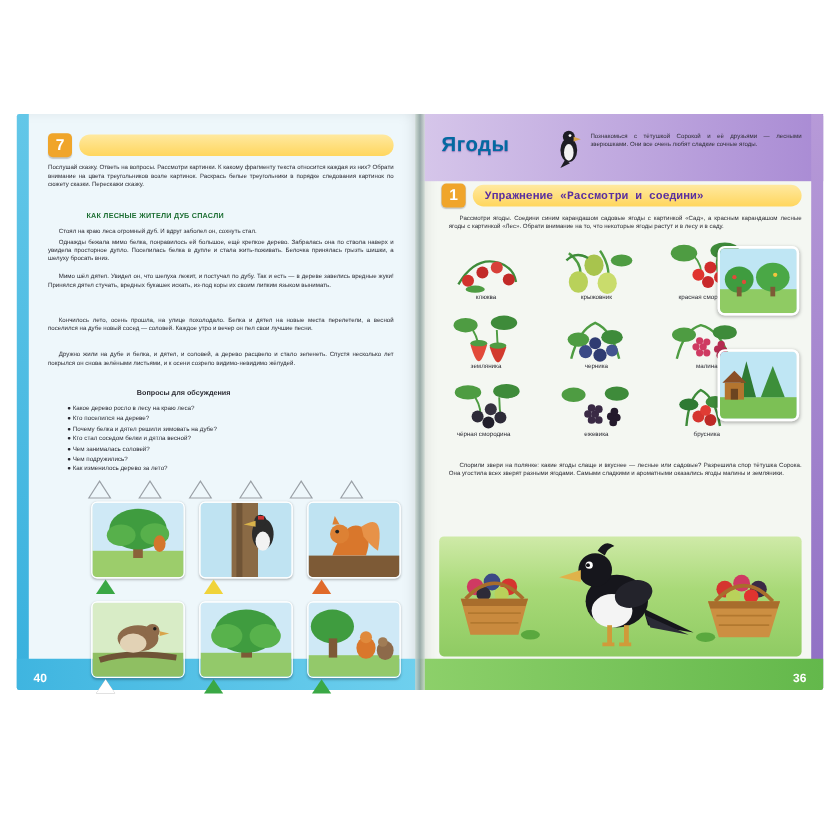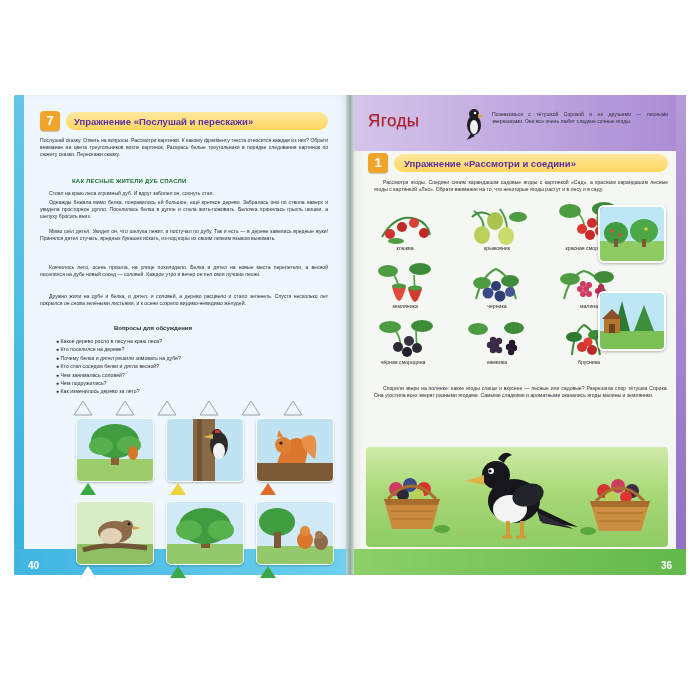--- a/index.html
+++ b/index.html
@@ -45,21 +45,21 @@
   .qhead{position:absolute;font-size:6px;font-weight:bold;color:#2b2b33;}
   .qlist{position:absolute;font-size:5.2px;line-height:8.4px;color:#2b2b33;}
 
   
   .card{position:absolute;border-radius:5px;border:1.4px solid #ffffff;
     box-shadow:0 1px 2px rgba(0,0,0,.25);overflow:hidden;}
   .tri{position:absolute;width:0;height:0;border-left:8px solid transparent;
     border-right:8px solid transparent;}
 
   
-  .bigtitle{position:absolute;font-size:17px;font-weight:normal;color:#b91c1c;
+  .bigtitle{position:absolute;font-size:17px;font-weight:bold;color:#0369a1;
     text-shadow:0 1px 1px rgba(90,50,140,.5);letter-spacing:.4px;}
   .rnote{position:absolute;font-size:5.1px;line-height:7.4px;color:#2f2f38;text-align:justify;}
   .magpie-ico{position:absolute;}
   .rtext{position:absolute;font-size:5.1px;line-height:7.4px;color:#2b2b33;text-align:justify;}
   .blabel{position:absolute;font-size:5.2px;color:#2b2b33;text-align:center;width:58px;}
   .berry{position:absolute;}
   .housecard{position:absolute;border-radius:6px;border:2px solid #ffffff;
     box-shadow:0 1px 3px rgba(0,0,0,.28);overflow:hidden;}
   .meadow{position:absolute;left:352px;bottom:26px;width:310px;height:86px;
     background:linear-gradient(180deg,#cfeaa8 0%,#a8d977 45%,#8fcb63 100%);
@@ -73,21 +73,20 @@
 
   <div class="book">
 
     <div class="page page-left">
       <div class="left-edge"></div>
       <div class="left-edge-bot"></div>
       <div class="pagenum l">40</div>
 
       <div class="exnum" style="left:26px;top:16px;">7</div>
       <div class="exbar" style="left:52px;top:17px;width:262px;"></div>
-      <div class="extitle" style="left:60px;top:21px;">Упражнение «Послушай и перескажи»</div>
 
       <div class="ltext" style="left:26px;top:42px;width:288px;">Послушай сказку. Ответь на вопросы. Рассмотри картинки. К какому фрагменту текста относится каждая из них? Обрати внимание на цвета треугольников возле картинок. Раскрась белые треугольники в порядке следования картинок по сюжету сказки. Перескажи сказку.</div>
 
       <div class="subhead" style="left:58px;top:83px;">КАК ЛЕСНЫЕ ЖИТЕЛИ ДУБ СПАСЛИ</div>
 
       <div class="ltext" style="left:26px;top:95px;width:288px;text-indent:9px;">Стоял на краю леса огромный дуб. И вдруг заболел он, сохнуть стал.</div>
       <div class="ltext" style="left:26px;top:104px;width:288px;text-indent:9px;">Однажды бежала мимо белка, понравилось ей большое, ещё крепкое дерево. Забралась она по ствола наверх и увидела просторное дупло. Поселилась белка в дупле и стала жить-поживать. Белочка принялась грызть шишки, а шелуху бросать вниз.</div>
       <div class="ltext" style="left:26px;top:133px;width:288px;text-indent:9px;">Мимо шёл дятел. Увидел он, что шелуха лежит, и постучал по дубу. Так и есть — в дереве завелись вредные жуки! Принялся дятел стучать, вредных букашек искать, из-под коры их своим липким языком вынимать.</div>
       <div class="ltext" style="left:26px;top:169px;width:288px;text-indent:9px;">Кончилось лето, осень прошла, на улице похолодало. Белка и дятел на новые места перелетели, а весной поселился на дубе новый сосед — соловей. Каждое утро и вечер он пел свои лучшие песни.</div>
       <div class="ltext" style="left:26px;top:198px;width:288px;text-indent:9px;">Дружно жили на дубе и белка, и дятел, и соловей, а дерево расцвело и стало зеленеть. Спустя несколько лет покрылся он снова зелёными листьями, и к осени созрело видимо-невидимо жёлудей.</div>
@@ -212,21 +211,21 @@
           <circle cx="12" cy="7" r="5" fill="#1d1d24"></circle>
           <polygon points="16,7 22,9 16,11" fill="#d8a44a"></polygon>
           <polygon points="9,26 5,33 13,29" fill="#1d1d24"></polygon>
           <circle cx="13" cy="6" r="1.2" fill="#fff"></circle>
         </svg>
       </div>
       <div class="rnote" style="left:142px;top:16px;width:176px;">Познакомься с тётушкой Сорокой и её друзьями — лесными зверюшками. Они все очень любят сладкие сочные ягоды.</div>
 
       <div class="exnum" style="left:18px;top:58px;">1</div>
       <div class="exbar" style="left:44px;top:59px;width:274px;"></div>
-      <div class="extitle" style="left:54px;top:63px;">Упражнение «Рассмотри и соедини»</div>
+      <div class="extitle" style="left:54px;top:63px;font-family:Liberation Mono, monospace;">Упражнение «Рассмотри и соедини»</div>
 
       <div class="rtext" style="left:24px;top:84px;width:294px;text-indent:9px;">Рассмотри ягоды. Соедини синим карандашом садовые ягоды с картинкой «Сад», а красным карандашом лесные ягоды с картинкой «Лес». Обрати внимание на то, что некоторые ягоды растут и в лесу и в саду.</div>
 
       <div class="berry" style="left:26px;top:112px;">
         <svg width="58" height="40" viewBox="0 0 58 40">
           <path d="M6 30 Q20 6 40 12 Q52 16 54 28" stroke="#3e8b3a" stroke-width="2" fill="none"></path>
           <circle cx="14" cy="27" r="5" fill="#d2322d"></circle>
           <circle cx="26" cy="20" r="5" fill="#c22a28"></circle>
           <circle cx="38" cy="16" r="5" fill="#d8413a"></circle>
           <circle cx="48" cy="26" r="5" fill="#c22a28"></circle>

